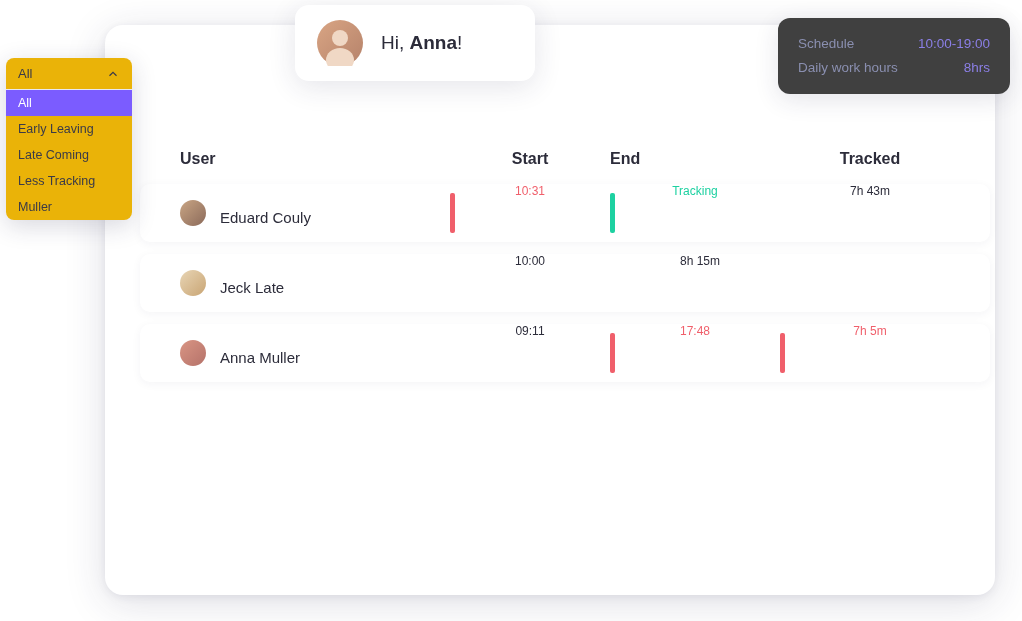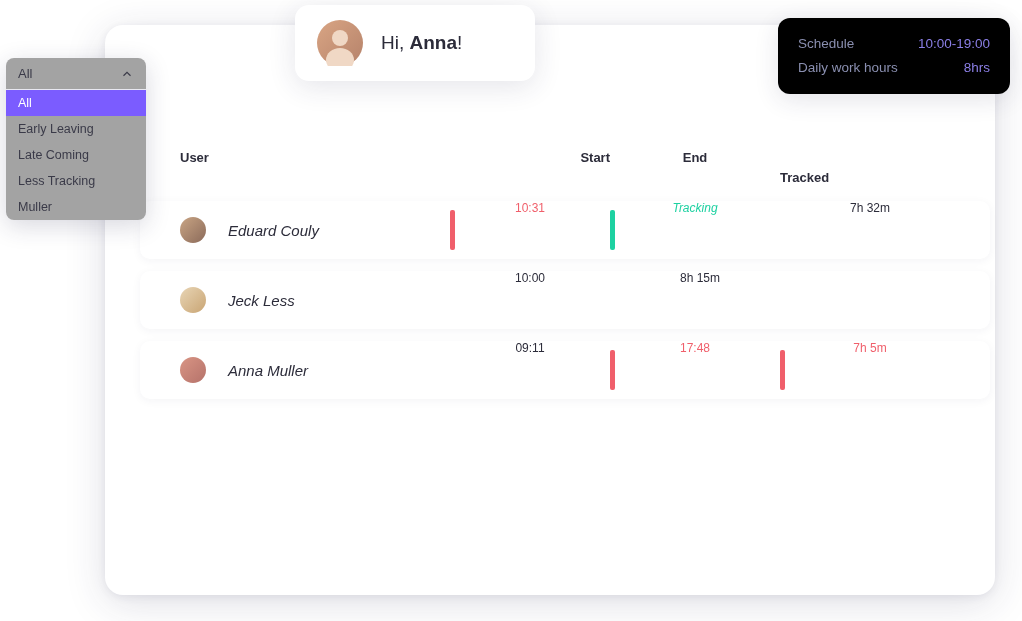--- a/index.html
+++ b/index.html
@@ -17,71 +17,71 @@
   box-shadow: 0 6px 28px rgba(40,40,80,.12);
   display:flex; align-items:center; padding:0 22px; gap:18px;
   z-index:5;
 }
 .greeting-card .avatar-lg { width:46px; height:46px; border-radius:50%; background:linear-gradient(135deg,#d9a584,#b5826a); flex-shrink:0; display:flex; align-items:center; justify-content:center; }
 .greeting-text { font-size:19px; color:#2c2c3a; }
 .greeting-text b { font-weight:700; }
 
 .schedule-card {
   position:absolute; right:12px; top:18px; width:232px;
-  background:#000000; border-radius:12px;
+  background:#404040; border-radius:12px;
   box-shadow: 0 6px 24px rgba(40,40,80,.12);
   padding:14px 20px; z-index:5;
 }
 .schedule-row { display:flex; justify-content:space-between; font-size:13.5px; color:#8b7fe6; line-height:24px;}
 .schedule-row .lbl { color:#8a8fb0; }
 
 .filter-dropdown {
-  position:absolute; left:6px; top:58px; width:140px;
-  background:#a3a3a3; border-radius:8px;
+  position:absolute; left:6px; top:58px; width:126px;
+  background:#eab308; border-radius:8px;
   box-shadow: 0 6px 24px rgba(40,40,80,.18);
   z-index:10; overflow:hidden;
 }
 .filter-selected { display:flex; justify-content:space-between; align-items:center; padding:8px 12px; font-size:13px; color:#3a3a48; cursor:pointer;}
 .filter-selected svg { width:14px; height:14px; }
 .filter-divider { height:1px; background:#e8e8f0; }
 .filter-item { padding:6px 12px; font-size:12.5px; color:#3a3a48; cursor:pointer;}
 .filter-item.active { background:#7b5cff; color:#fff; }
 
 .table {
   position:absolute; left:140px; top:150px; width:850px;
 }
-.thead { display:flex; padding:0 20px 16px 40px; font-size:13px; font-weight:700; color:#2c2c3a;}
+.thead { display:flex; padding:0 20px 16px 40px; font-size:16px; font-weight:700; color:#2c2c3a;}
 .col-user { width:270px; }
-.col-start { width:160px; text-align:right; }
-.col-end { width:170px; text-align:center; }
-.col-tracked { width:180px; text-align:left;margin-top:20px; }
+.col-start { width:160px; text-align:center; }
+.col-end { width:170px; }
+.col-tracked { width:180px; text-align:center; }
 
 .trow {
   display:flex; align-items:center; padding:0 20px 0 40px; height:58px;
   background:#fff; border-radius:10px; margin-bottom:12px;
   box-shadow: 0 2px 10px rgba(40,40,80,.05);
 }
-.trow .user-cell { width:270px; display:flex; align-items:center; gap:22px; font-size:15px; color:#2c2c3a;font-style:italic;}
+.trow .user-cell { width:270px; display:flex; align-items:flex-end; gap:14px; font-size:15px; color:#2c2c3a;}
 .avatar-sm { width:26px; height:26px; border-radius:50%; flex-shrink:0; }
 .av1{background:linear-gradient(135deg,#c9a584,#8b6a5a);}
 .av2{background:linear-gradient(135deg,#d9a584,#b5826a);}
 .av3{background:linear-gradient(135deg,#e8d5b5,#c9a574);}
 .av4{background:linear-gradient(135deg,#d99584,#b5726a);}
 .av5{background:linear-gradient(135deg,#a9b5c5,#7a8595);}
 
 .cell { position:relative; height:58px; display:flex; align-items:flex-start; justify-content:center; font-size:12px;}
 .cell.start { width:160px; }
 .cell.end { width:170px; }
 .cell.tracked { width:180px; }
 .flag { position:absolute; left:0; top:9px; bottom:9px; width:5px; border-radius:2px; }
 .flag.red { background:#f05f6b; }
 .flag.green { background:#1dd1a1; }
 .val { color:#2c2c3a; }
 .val.red { color:#f05f6b; }
-.val.green { color:#1dd1a1;font-style:italic; }
+.val.green { color:#1dd1a1; }
 </style>
 </head>
 <body>
 
 <div class="main-card"></div>
 
 <div class="greeting-card">
   <div class="avatar-lg">
     <svg viewBox="0 0 46 46" width="46" height="46">
         <circle cx="23" cy="18" r="8" fill="#f0d8c5"></circle>
@@ -136,27 +136,27 @@
         </div>
         <div class="cell start">
           <div class="flag red"></div>
           <span class="val red">10:31</span>
         </div>
         <div class="cell end">
           <div class="flag green"></div>
           <span class="val green">Tracking</span>
         </div>
         <div class="cell tracked">
-          <span class="val ">7h 32m</span>
+          <span class="val ">7h 43m</span>
         </div>
       </div>
       <div class="trow">
         <div class="user-cell">
           <div class="avatar-sm av3"></div>
-          <span>Jeck Less</span>
+          <span>Jeck Late</span>
         </div>
         <div class="cell start">
           <span class="val ">10:00</span>
         </div>
         <div class="cell tracked">
           <span class="val ">8h 15m</span>
         </div>
       </div>
       <div class="trow">
         <div class="user-cell">

